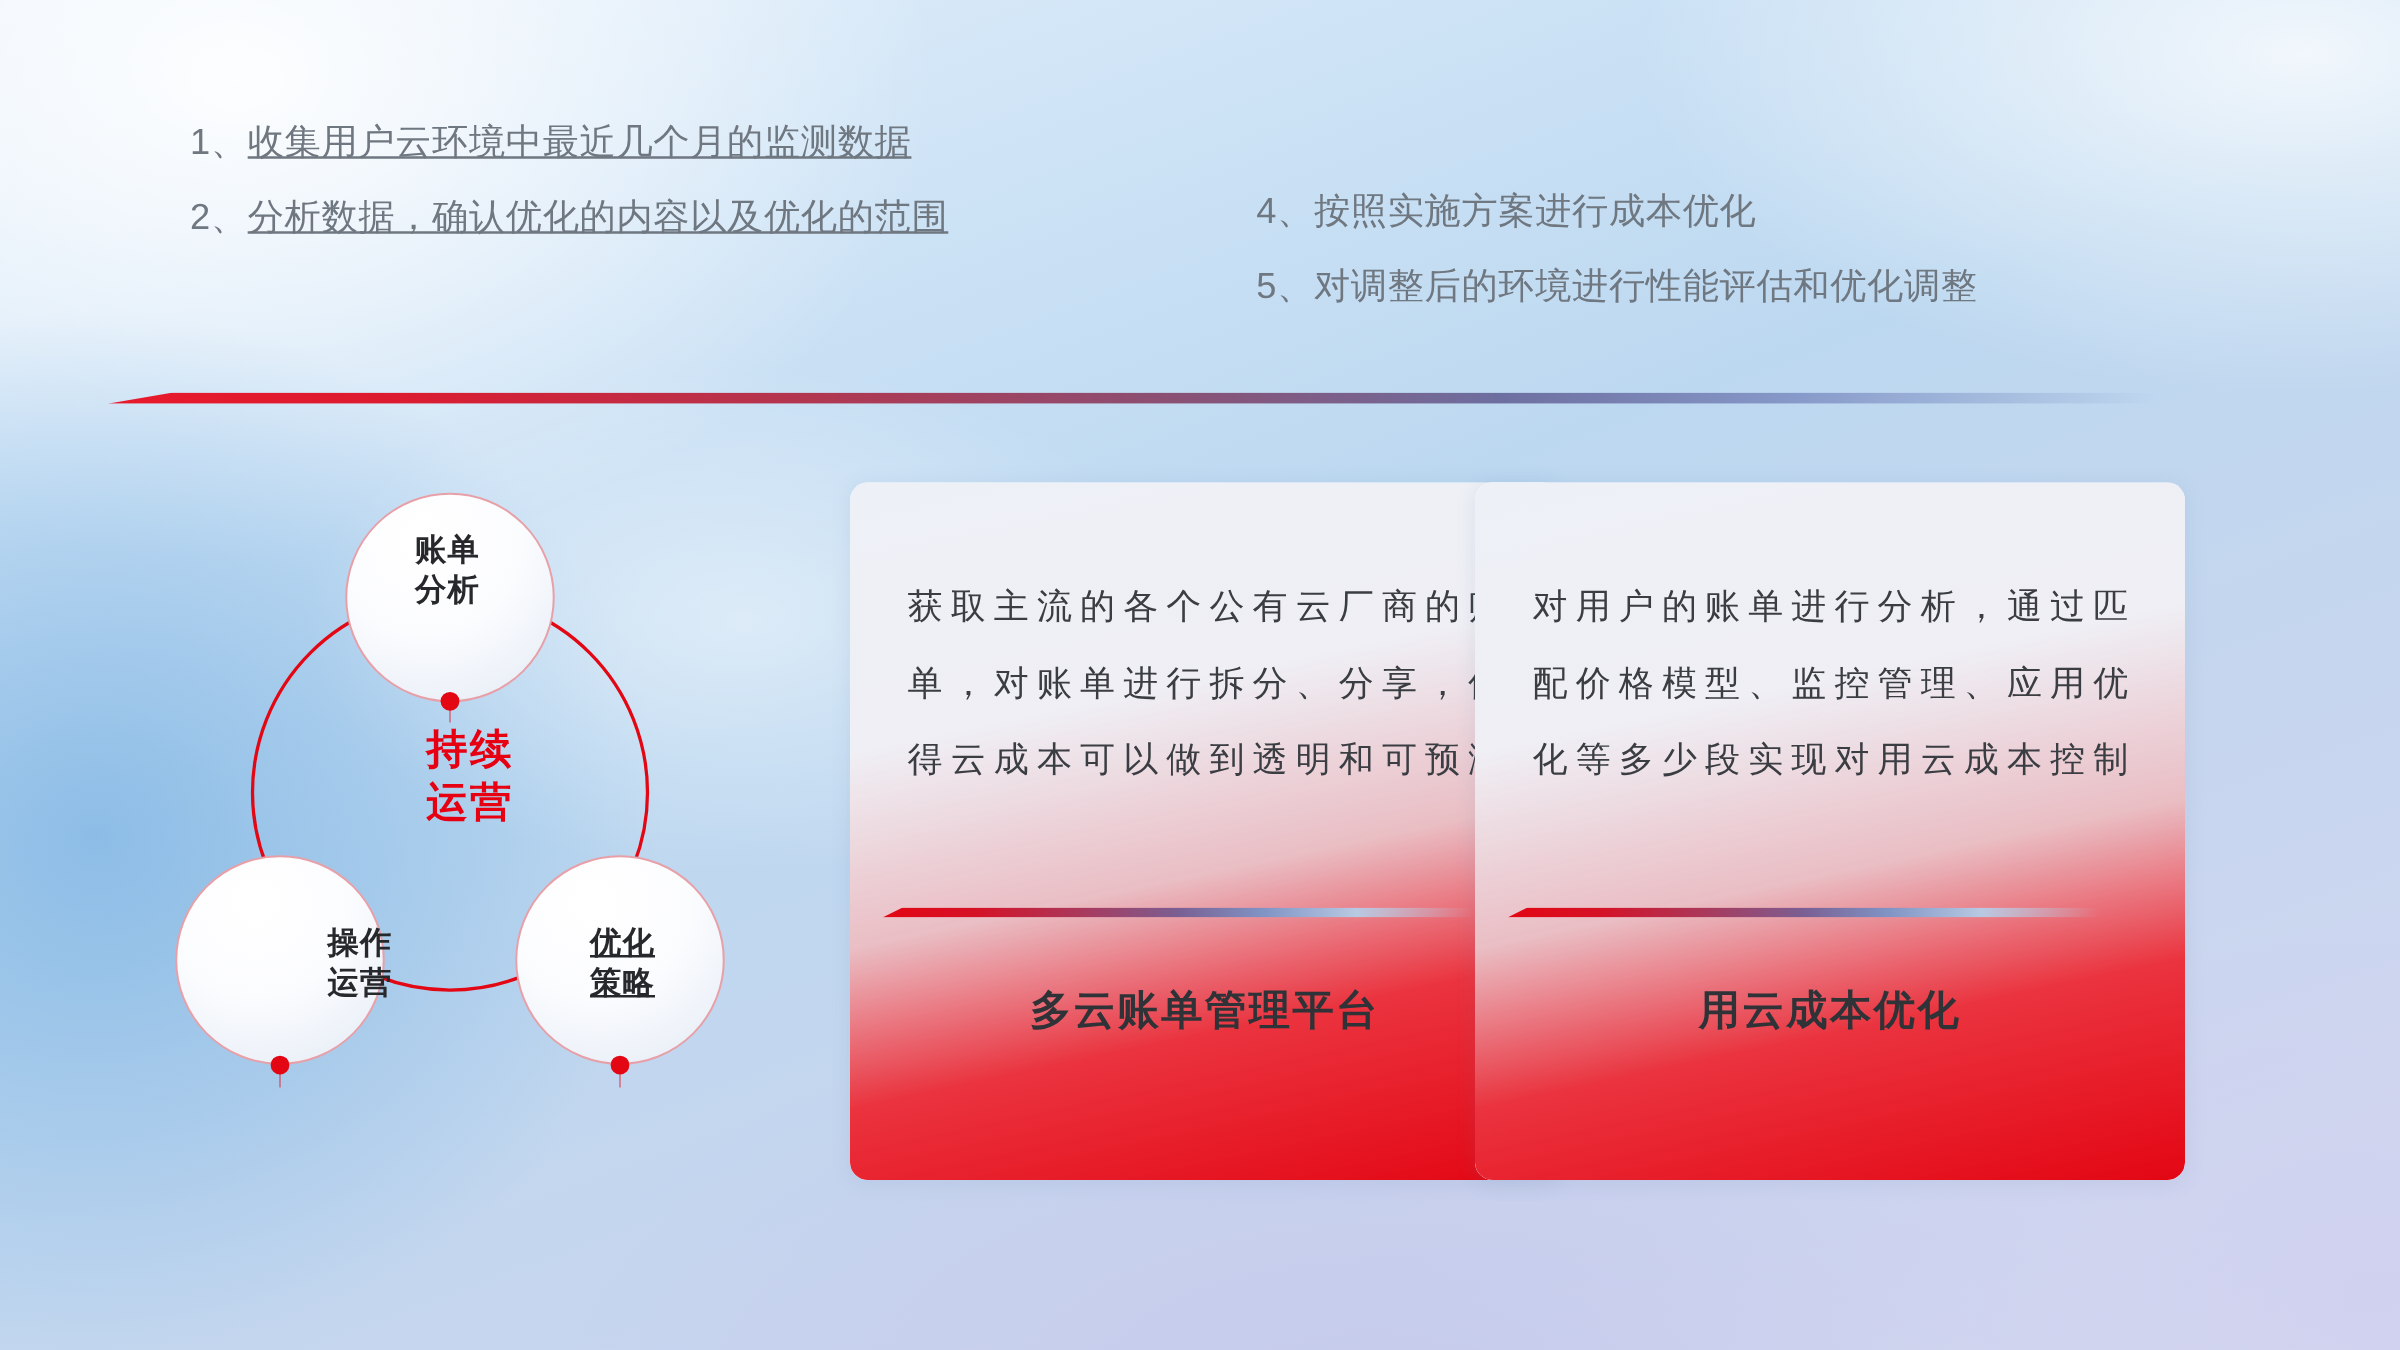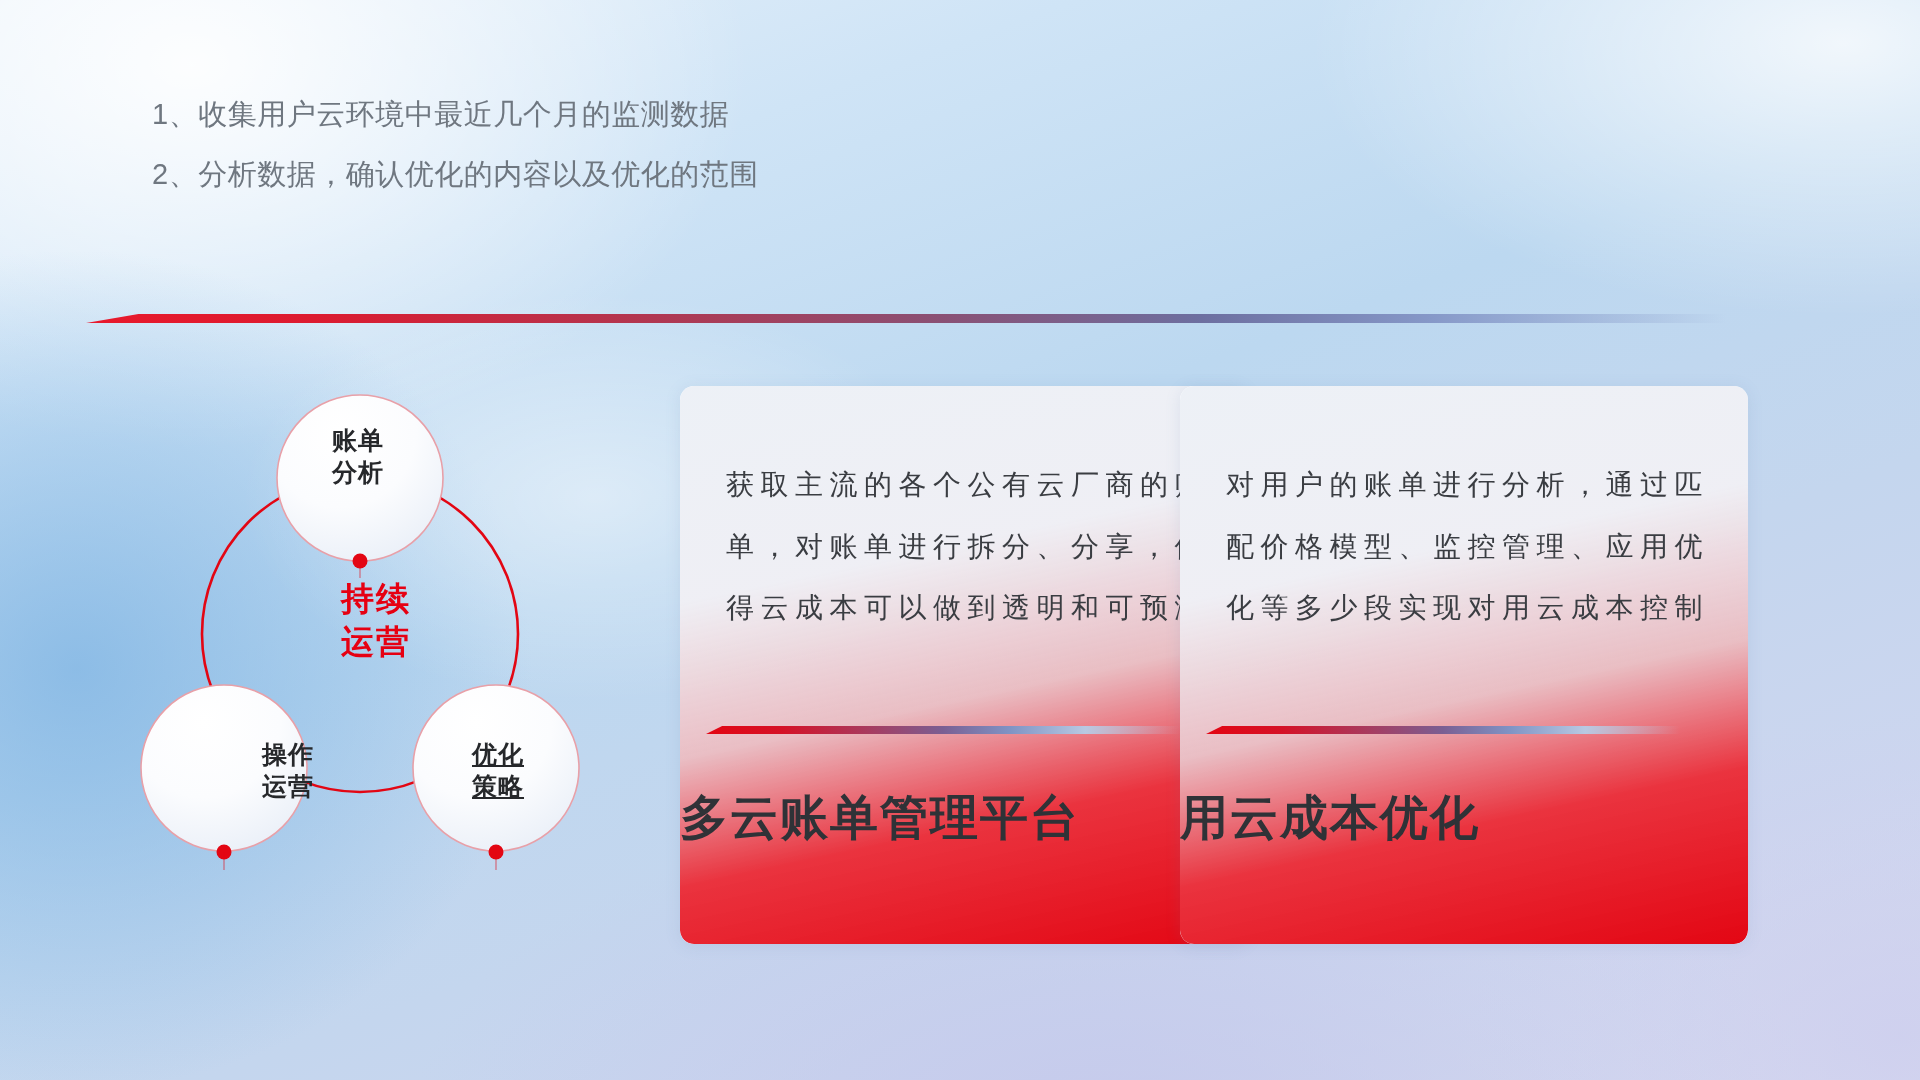--- a/index.html
+++ b/index.html
@@ -30,21 +30,21 @@
   .bg-g5{
     background:radial-gradient(ellipse 700px 520px at 99% 96%, rgba(205,206,238,.8) 0%, rgba(205,206,238,0) 62%);
   }
   .bg-g6{
     background:radial-gradient(ellipse 520px 300px at 31% 46%, rgba(255,255,255,.45) 0%, rgba(255,255,255,0) 68%);
   }
 
   
   .steps{position:absolute;color:#6f7780;font-size:29px;line-height:1;letter-spacing:.5px;}
   .steps .row{white-space:nowrap;}
-  .steps-left{left:152px;top:100px;}
+  .steps-left{left:152px;top:100px;text-decoration:underline;}
   .steps-left .row{margin-bottom:31px;}
   .steps-right{left:1005px;top:155px;}
   .steps-right .row{margin-bottom:31px;}
   .steps .num{display:inline-block;}
 
   
   .top-divider{
     position:absolute;left:86px;top:314px;width:1640px;height:9px;
     background:linear-gradient(90deg,#e8192c 0%,#dc1b30 14%,#b23650 34%,#8a5074 52%,#6d6fa0 68%,#8698c8 82%,rgba(150,175,215,0) 100%);
     clip-path:polygon(0 100%, 3.2% 0, 100% 0, 100% 100%);
@@ -94,42 +94,46 @@
     color:#3a3d42;font-size:28px;line-height:2.2;letter-spacing:1.5px;
     text-align:justify;text-align-last:justify;
   }
   .card-body p{margin:0;white-space:nowrap;}
   .card-rule{
     position:absolute;left:26px;top:340px;width:474px;height:8px;
     background:linear-gradient(90deg,#e30613 0%,#d51227 16%,#a83a5e 34%,#7a5f93 50%,#7f93c4 64%,#b8c9e2 80%,rgba(226,233,243,0) 100%);
     clip-path:polygon(0 100%, 3.4% 0, 100% 0, 100% 100%);
   }
   .card-title{
-    position:absolute;left:0;right:0;top:400px;
-    color:#2f3237;font-size:48px;font-weight:800;letter-spacing:2px;white-space:nowrap;
+    position:absolute;left:0;right:0;top:400px;text-align:center;
+    color:#2f3237;font-size:33px;font-weight:800;letter-spacing:2px;white-space:nowrap;
   }
 </style>
 </head>
 <body>
 
 <div id="stage">
 
   <div class="bg bg-base"></div>
   <div class="bg bg-g1"></div>
   <div class="bg bg-g2"></div>
   <div class="bg bg-g3"></div>
   <div class="bg bg-g4"></div>
   <div class="bg bg-g5"></div>
   <div class="bg bg-g6"></div>
 
   <div class="steps steps-left">
     <div class="row"><span class="num">1、</span><span>收集用户云环境中最近几个月的监测数据</span></div>
     <div class="row"><span class="num">2、</span><span>分析数据，确认优化的内容以及优化的范围</span></div>
   </div>
 
+  <div class="steps steps-right">
+    <div class="row"><span class="num">4、</span><span>按照实施方案进行成本优化</span></div>
+    <div class="row"><span class="num">5、</span><span>对调整后的环境进行性能评估和优化调整</span></div>
+  </div>
 
   <div class="top-divider"></div>
 
   <div class="venn">
     <svg width="560" height="580" viewBox="0 0 560 580">
       <defs>
         <radialGradient id="bubbleGrad" cx="38%" cy="22%" r="88%">
           <stop offset="0%" stop-color="#ffffff"></stop>
           <stop offset="52%" stop-color="#fbfcfe"></stop>
           <stop offset="100%" stop-color="#e8eef7"></stop>

